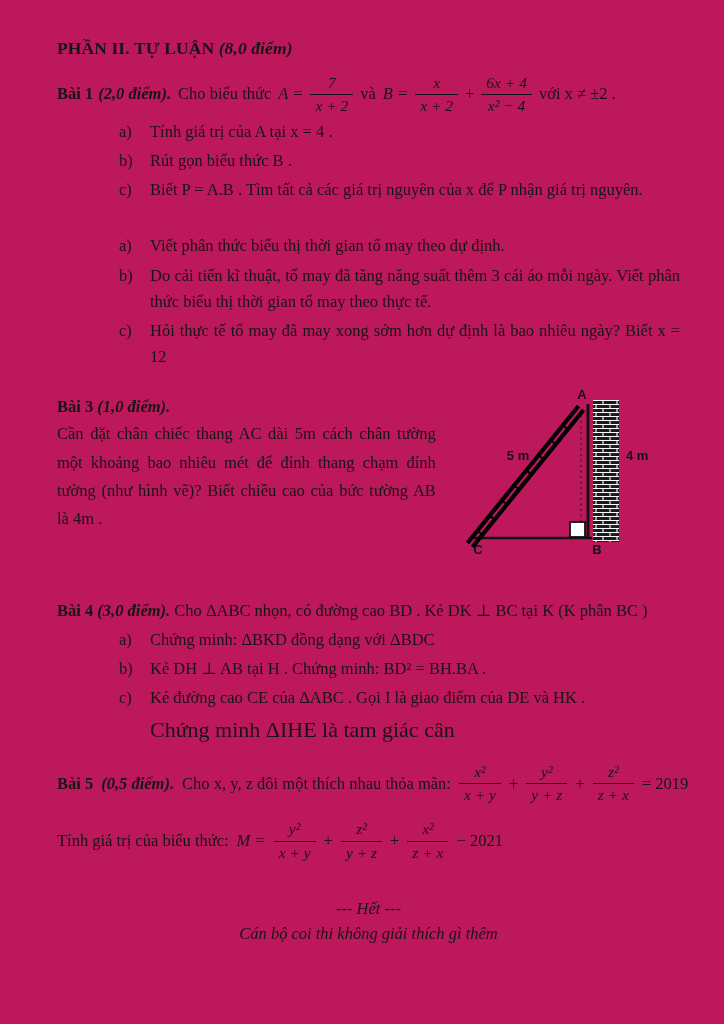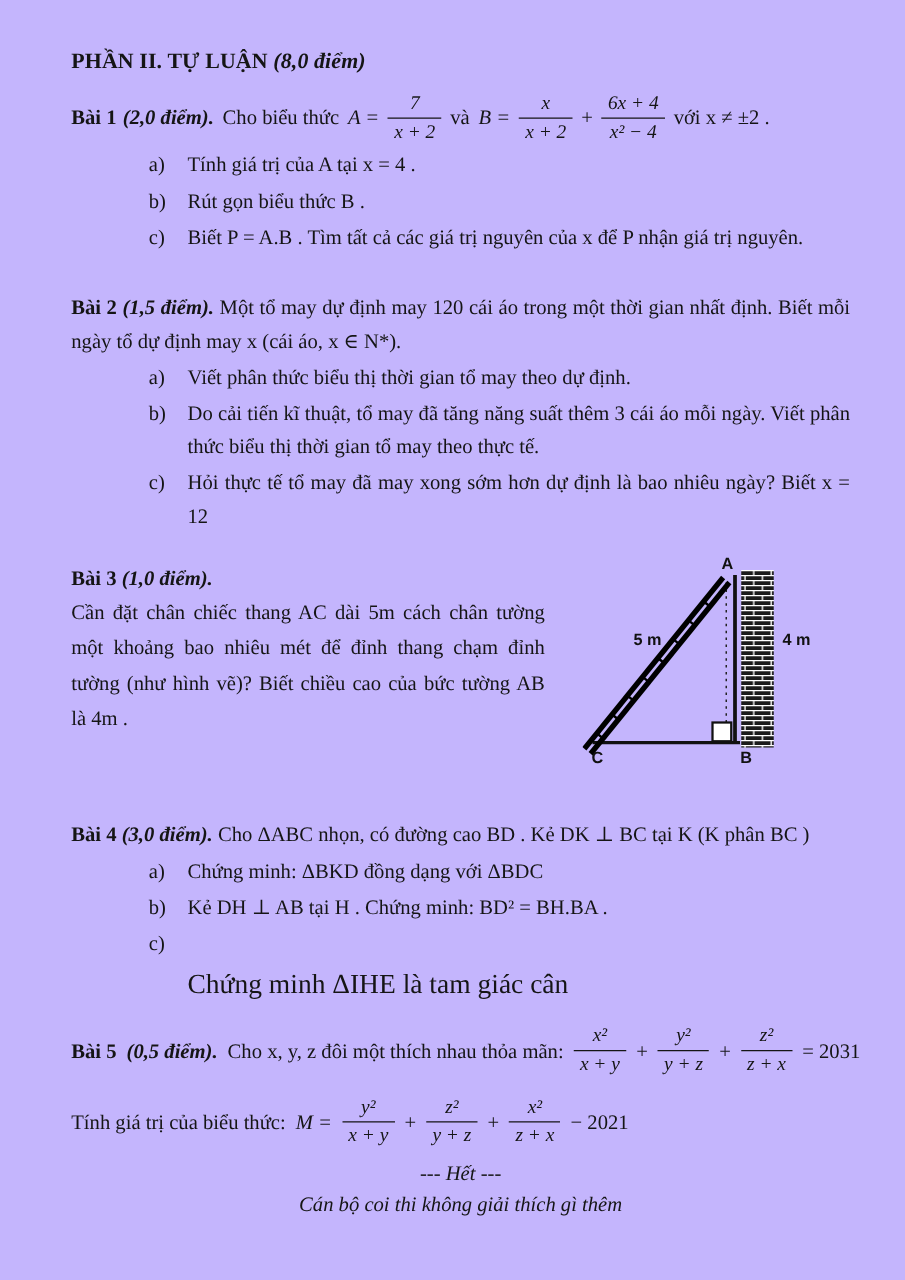--- a/index.html
+++ b/index.html
@@ -1,20 +1,20 @@
 <!DOCTYPE html>
 <html><head>
 <meta charset="utf-8">
 <style>
   * { margin:0; padding:0; box-sizing:border-box; }
   html,body { background:#e8e8e8; }
   body { font-family:"Liberation Serif","DejaVu Serif",serif; color:#151515; }
   .page {
     position:relative; width:724px; height:1024px; margin:0 auto;
-    background:#c4b5fd; padding:38px 44px 0 57px; overflow:hidden;
+    background:#be185d; padding:38px 44px 0 57px; overflow:hidden;
   }
   .heading { font-size:17.5px; font-weight:bold; margin-bottom:14px; letter-spacing:.1px; }
   .bi { font-style:italic; }
   .plabel { font-weight:bold; }
   .ppoints { font-weight:bold; font-style:italic; }
   .stem { font-size:16.5px; line-height:1.6; text-align:justify; }
   .mline { display:flex; align-items:center; flex-wrap:nowrap; gap:7px; text-align:left; white-space:nowrap; }
   .mline .gap-s { margin-left:-2px; }
   .problem { margin-bottom:24px; }
   .item { display:flex; font-size:16.5px; line-height:1.58; margin-top:3px; }
@@ -23,21 +23,21 @@
   .cont { margin-left:93px; font-size:22px; line-height:1.58; margin-top:2px; }
   .frac { display:inline-block; vertical-align:middle; text-align:center;
           font-style:italic; font-size:15.5px; line-height:1.3; }
   .fnum { display:block; border-bottom:1.3px solid #151515; padding:0 5px 1px; }
   .fden { display:block; padding:1px 5px 0; }
   .mvar { font-style:italic; }
   .b3-wrap { display:flex; margin-bottom:28px; }
   .b3-left { width:398px; }
   .b3-fig { width:225px; margin-left:2px; margin-top:-6px; }
   .b5-line { display:flex; align-items:center; gap:8px; font-size:16.5px; white-space:nowrap; margin-top:14px; }
-  .footer { text-align:center; margin-top:10px; font-size:16.5px; }
+  .footer { text-align:center; margin-top:36px; font-size:16.5px; }
   .foot-end { font-style:italic; }
   .foot-note { font-style:italic; margin-top:5px; }
   svg text { font-family:"Liberation Sans","DejaVu Sans",sans-serif; font-weight:bold; font-size:13px; fill:#111; }
 </style>
 </head>
 <body>
 
 <div class="page">
 
   <div class="heading">
@@ -76,25 +76,20 @@
       <span class="marker">b)</span>
       <span class="itext">Rút gọn biểu thức B .</span>
     </div>
     <div class="item">
       <span class="marker">c)</span>
       <span class="itext">Biết P = A.B . Tìm tất cả các giá trị nguyên của x để P nhận giá trị nguyên.</span>
     </div>
   </div>
 
   <div class="problem" style="margin-top:30px;">
-    <div class="stem">
-      <span class="plabel">Bài 2</span>
-      <span class="ppoints">(1,5 điểm).</span>
-      <span>Một tổ may dự định may 120 cái áo trong một thời gian nhất định. Biết mỗi ngày tổ dự định may x (cái áo, x ∈ N*).</span>
-    </div>
     <div class="item">
       <span class="marker">a)</span>
       <span class="itext">Viết phân thức biểu thị thời gian tổ may theo dự định.</span>
     </div>
     <div class="item">
       <span class="marker">b)</span>
       <span class="itext">Do cải tiến kĩ thuật, tổ may đã tăng năng suất thêm 3 cái áo mỗi ngày. Viết phân thức biểu thị thời gian tổ may theo thực tế.</span>
     </div>
     <div class="item">
       <span class="marker">c)</span>
@@ -162,20 +157,21 @@
     <div class="item">
       <span class="marker">a)</span>
       <span class="itext">Chứng minh: ΔBKD đồng dạng với ΔBDC</span>
     </div>
     <div class="item">
       <span class="marker">b)</span>
       <span class="itext">Kẻ DH ⊥ AB tại H . Chứng minh: BD² = BH.BA .</span>
     </div>
     <div class="item">
       <span class="marker">c)</span>
+      <span class="itext" style="text-align:left;">Kẻ đường cao CE của ΔABC . Gọi I là giao điểm của DE và HK .</span>
     </div>
     <div class="cont">Chứng minh ΔIHE là tam giác cân</div>
   </div>
 
   <div class="problem" style="margin-bottom:10px;">
     <div class="b5-line" style="margin-top:0;">
       <span class="plabel">Bài 5</span>
       <span class="ppoints gap-s">(0,5 điểm).</span>
       <span>Cho x, y, z đôi một thích nhau thỏa mãn:</span>
       <span class="frac">
@@ -185,21 +181,21 @@
       <span>+</span>
       <span class="frac">
         <span class="fnum">y²</span>
         <span class="fden">y + z</span>
       </span>
       <span>+</span>
       <span class="frac">
         <span class="fnum">z²</span>
         <span class="fden">z + x</span>
       </span>
-      <span>= 2031</span>
+      <span>= 2019</span>
     </div>
     <div class="b5-line">
       <span>Tính giá trị của biểu thức:</span>
       <span class="mvar">M =</span>
       <span class="frac">
         <span class="fnum">y²</span>
         <span class="fden">x + y</span>
       </span>
       <span>+</span>
       <span class="frac">

